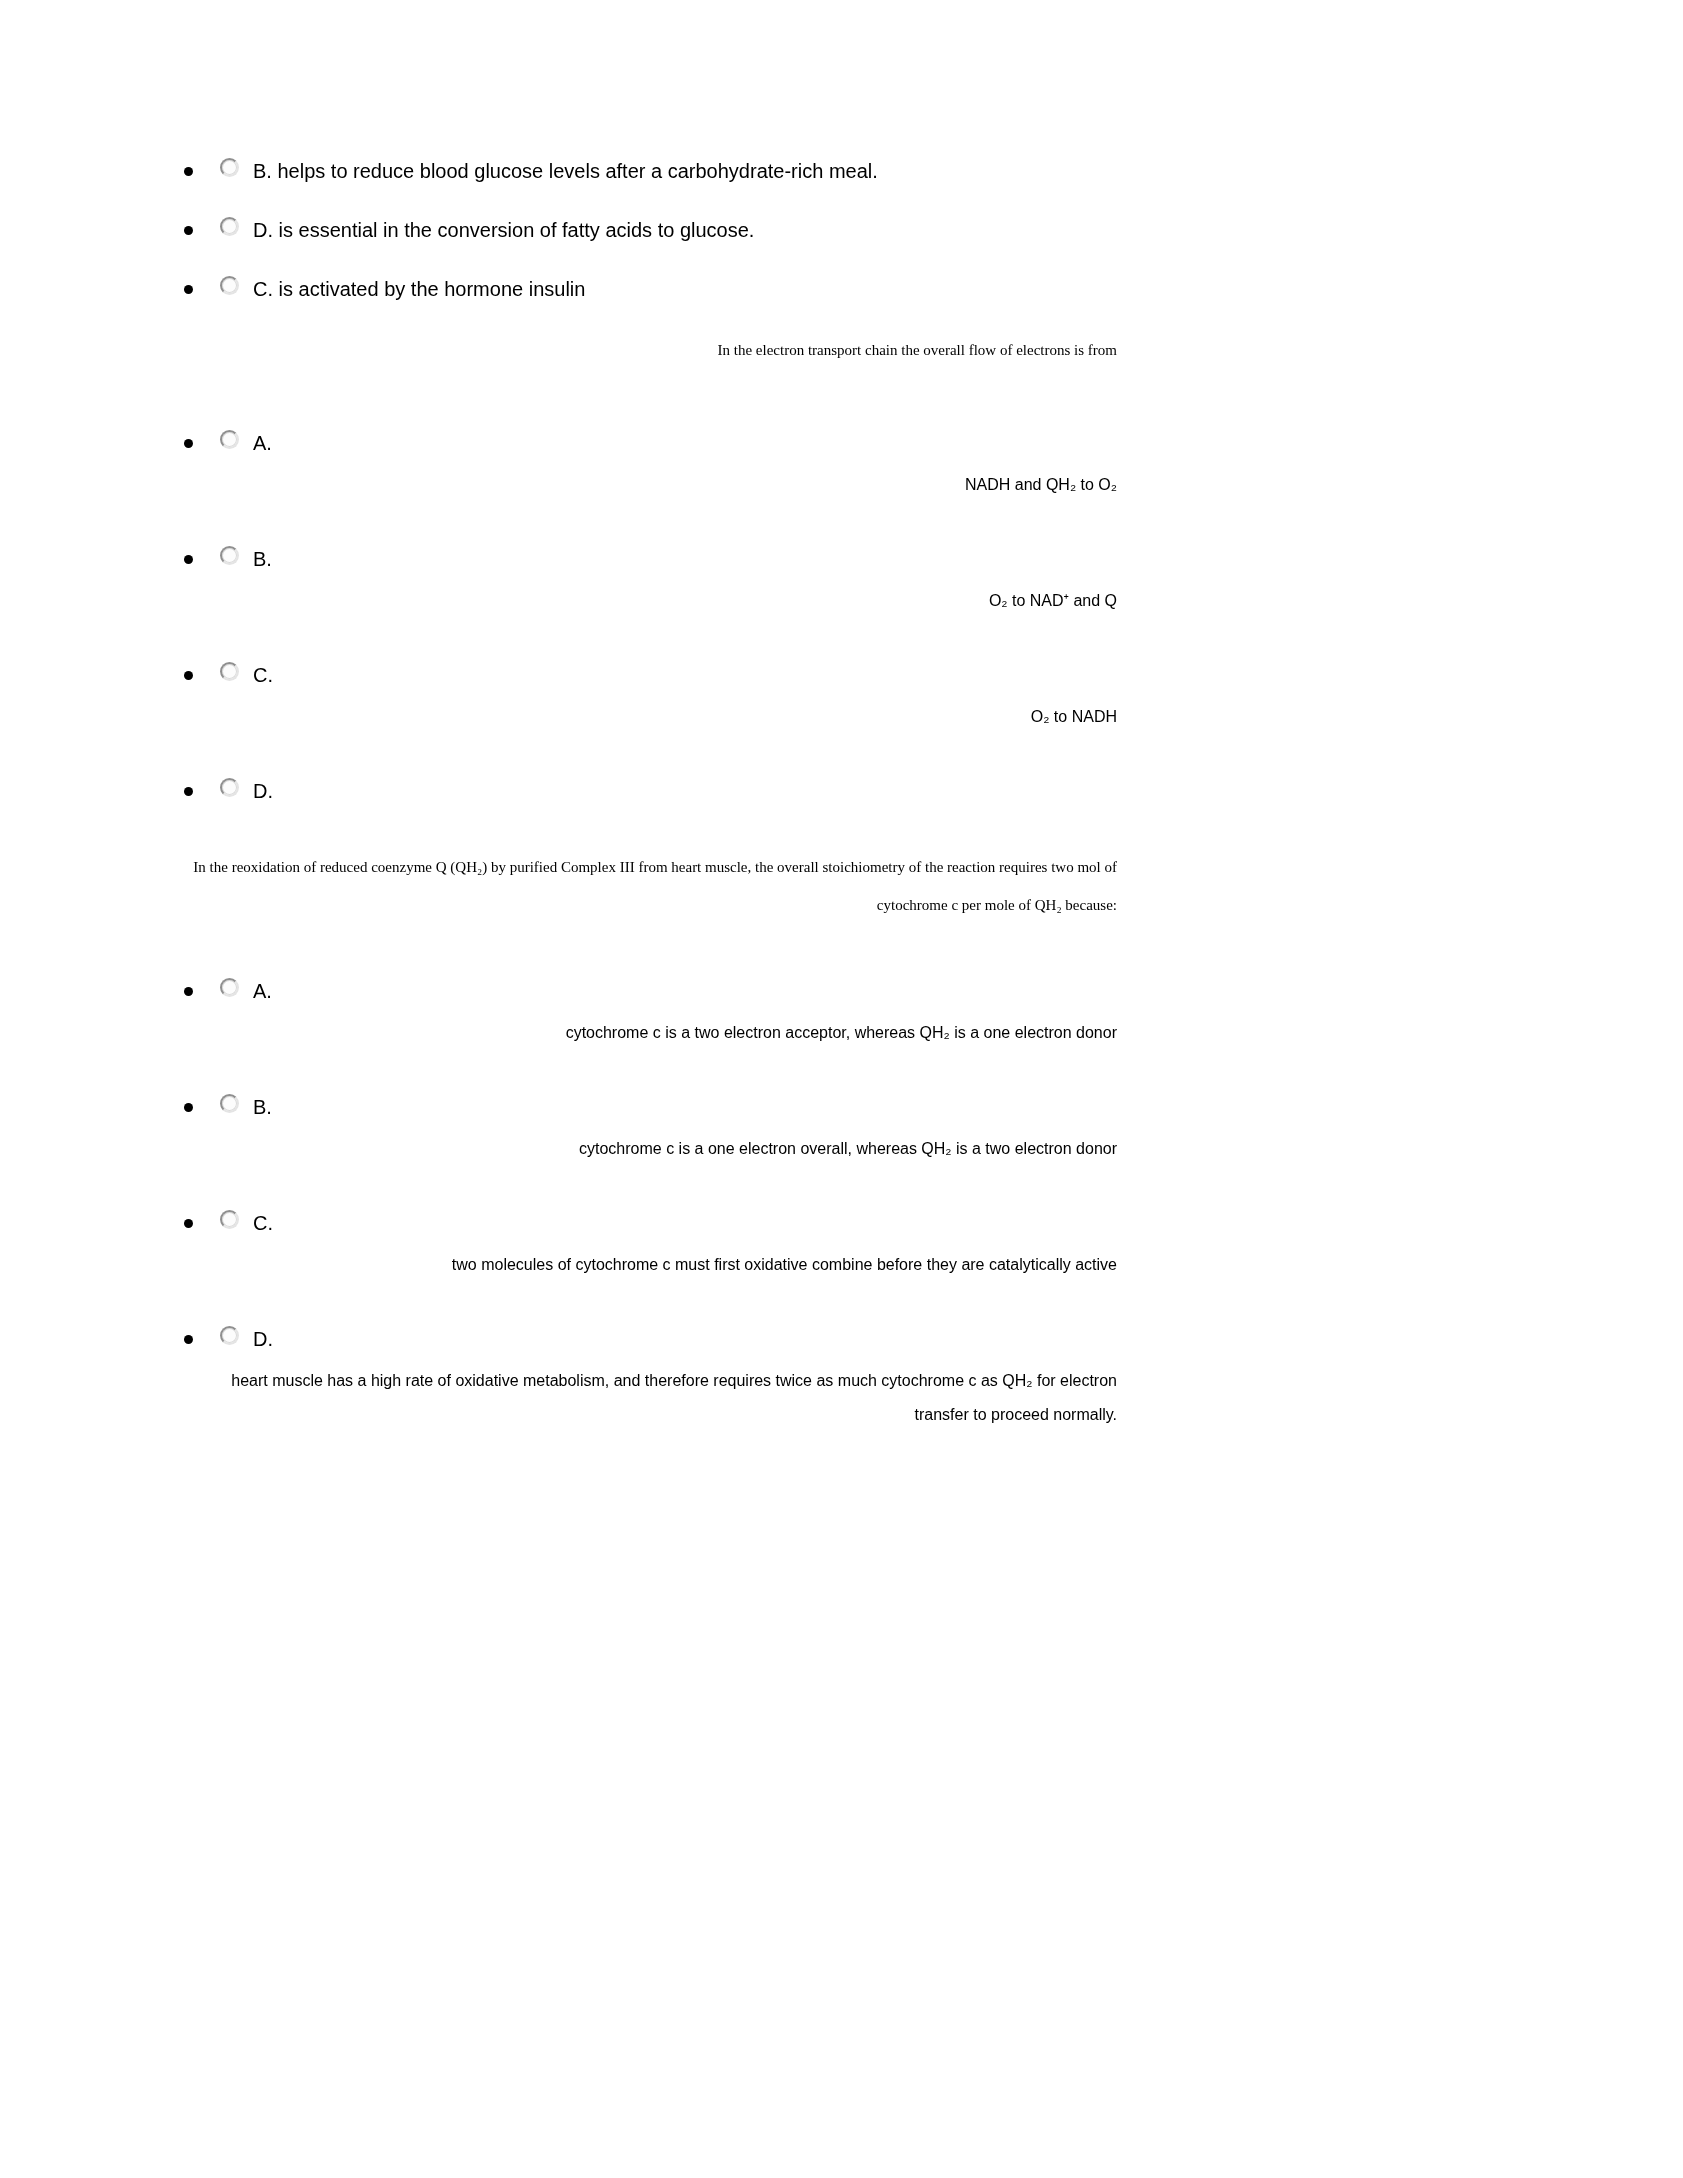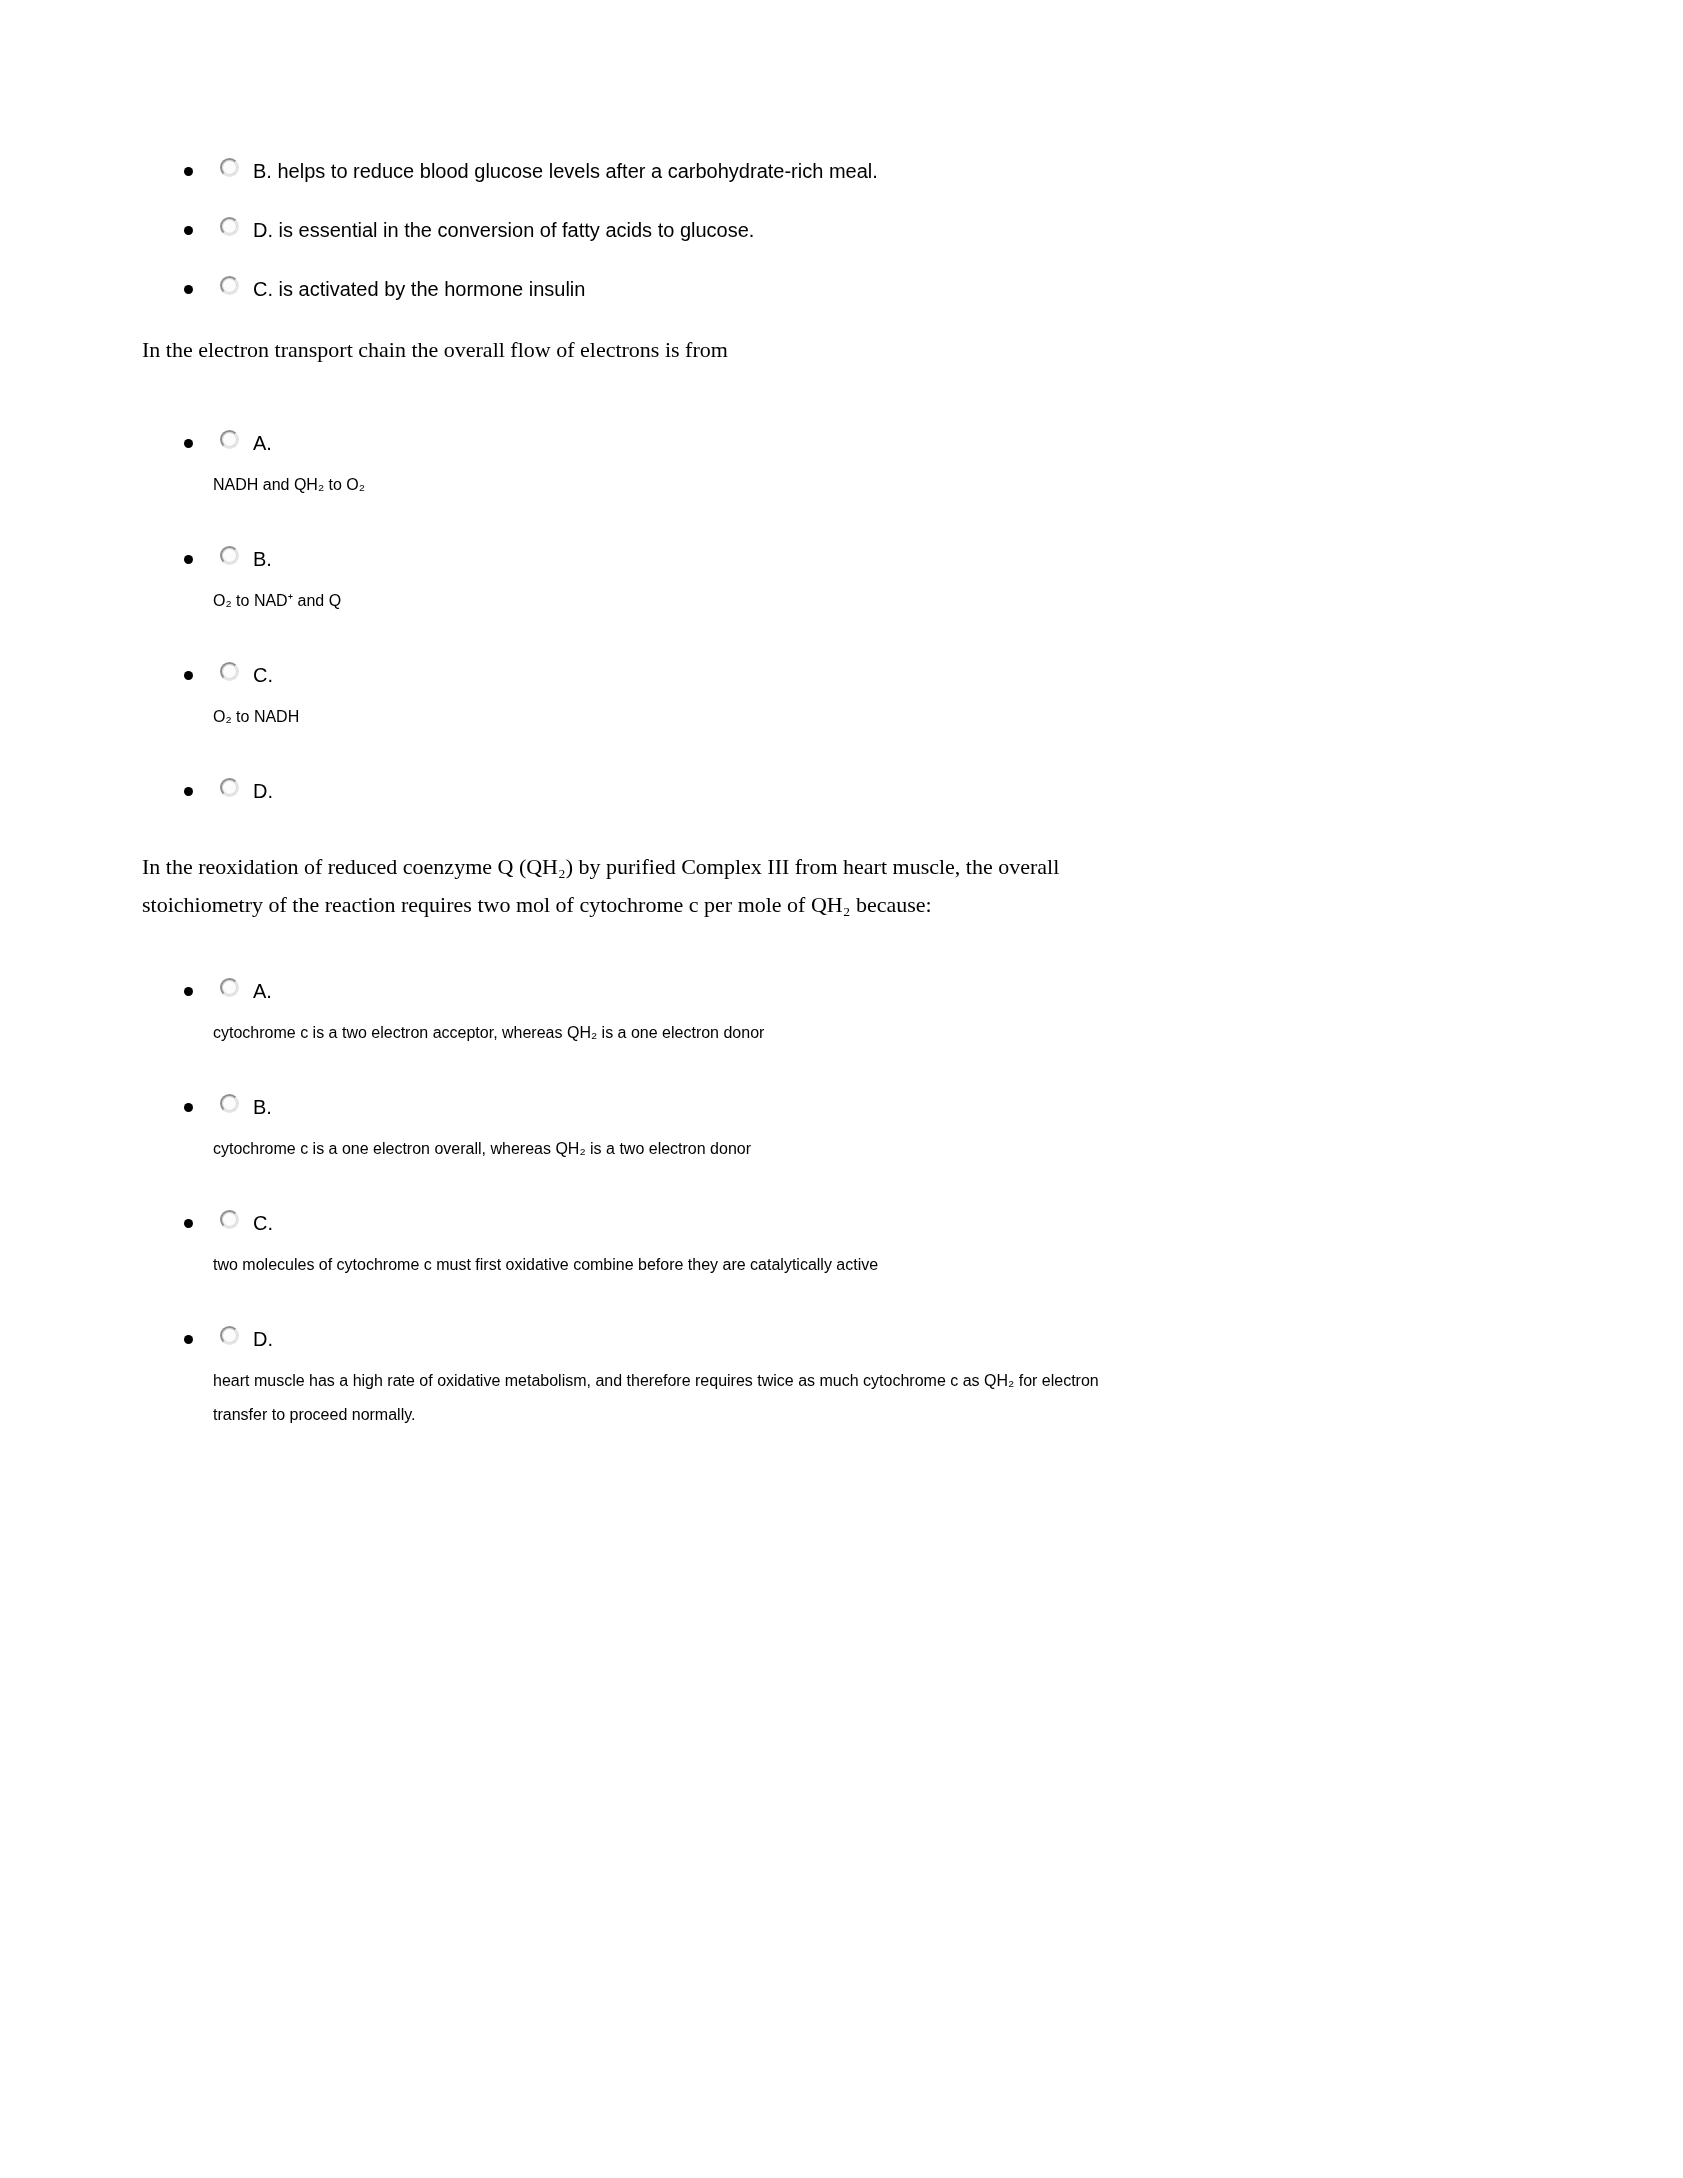--- a/index.html
+++ b/index.html
@@ -11,20 +11,21 @@
       height: 2178px;
       background: #ffffff;
       color: #000000;
       font-family: "Liberation Sans", sans-serif;
     }
     .page {
       box-sizing: border-box;
       width: 1683px;
       height: 2178px;
       padding: 154px 99px 0 142px;
+      text-align: right;
     }
     .text-col {
       max-width: 975px;
     }
     ul.options {
       list-style: none;
       margin: 0;
       padding: 0;
     }
     li.opt {
@@ -70,21 +71,21 @@
       white-space: normal;
     }
     .opt-body {
       margin: 8px 0 0 71px;
       max-width: 904px;
       font-size: 16px;
       line-height: 34px;
     }
     .stem {
       font-family: "Liberation Serif", serif;
-      font-size: 22px;
+      font-size: 15px;
       line-height: 38px;
       margin: 10px 0 57px 0;
       max-width: 975px;
     }
     .stem.stem-2 {
       margin-top: 4px;
       margin-bottom: 50px;
       font-family: Liberation Serif, serif;
     }
   </style>

